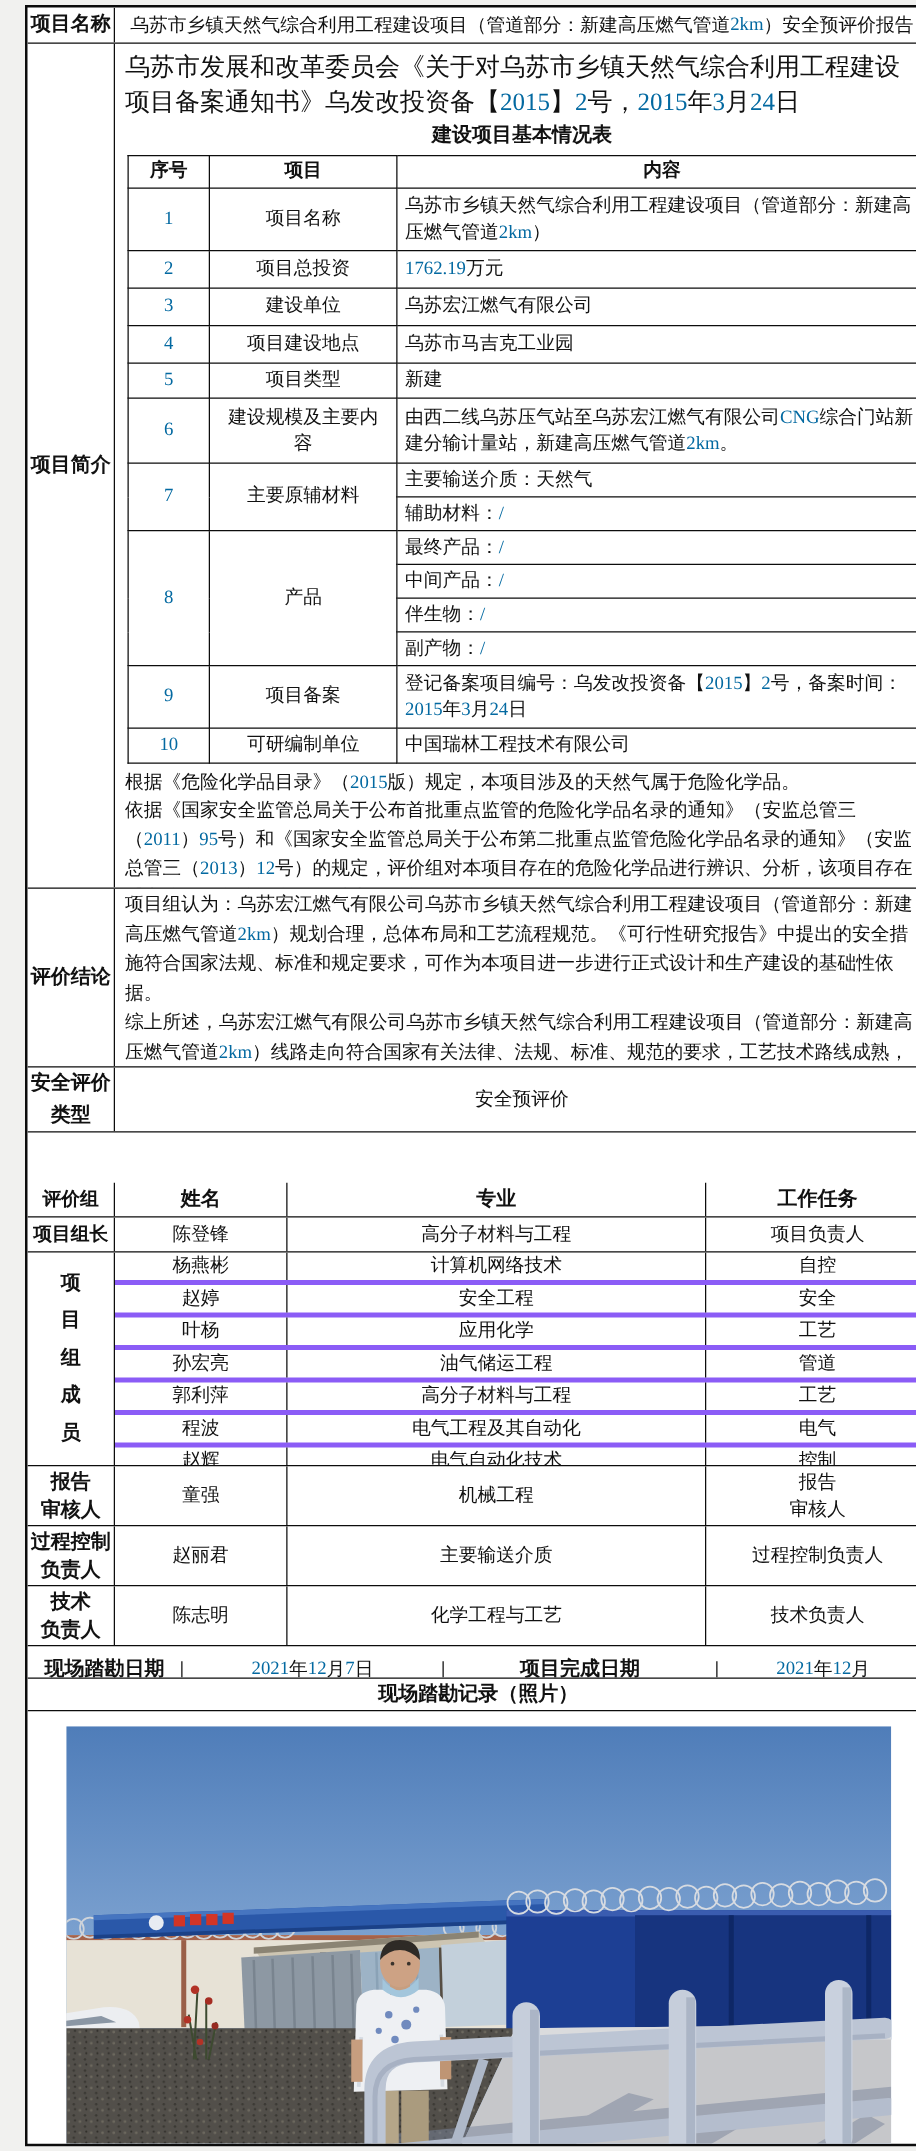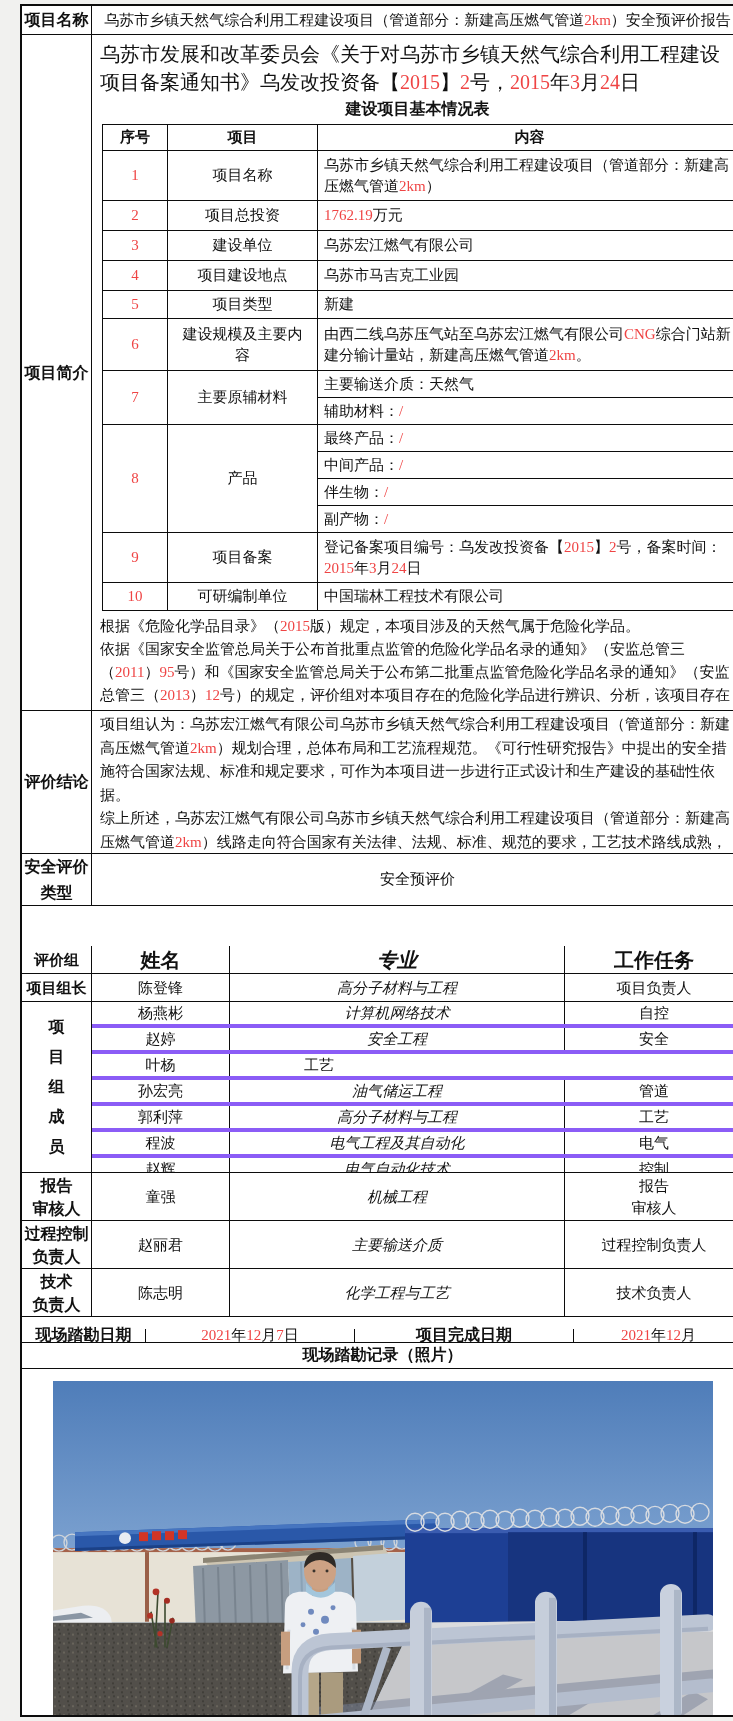--- a/index.html
+++ b/index.html
@@ -9,21 +9,21 @@
        border:2px solid #0c0c0c;box-sizing:border-box;display:flex;flex-direction:column;overflow:hidden;}
   .row{display:flex;border-bottom:1px solid #0c0c0c;box-sizing:border-box;flex:0 0 auto;overflow:hidden;}
   .row:last-child{border-bottom:none;}
   .labcell{width:70px;flex:0 0 70px;border-right:1px solid #0c0c0c;box-sizing:border-box;
            display:flex;flex-direction:column;align-items:center;justify-content:center;
            font-weight:bold;font-size:16px;line-height:26px;text-align:center;}
   .cell{box-sizing:border-box;overflow:hidden;}
   .center{display:flex;align-items:center;justify-content:center;text-align:center;}
   .grow{flex:1 1 auto;}
   .bold{font-weight:bold;}
-  .lat{color:#ef4444;}
+  .lat{color:#0369a1;}
   
   .rowA{height:29px;font-size:15px;}
   
   .rowB{height:676px;}
   .intro-body{flex:1 1 auto;padding:0;}
   .approval{padding:5px 8px 0 8px;font-size:20px;line-height:28px;}
   .tbl-title{text-align:center;font-weight:bold;font-size:16px;line-height:24px;margin-top:1px;}
   table.basic{border-collapse:collapse;margin:3px 0 0 10px;width:640px;table-layout:fixed;
               font-size:15px;}
   table.basic td{border:1px solid #0c0c0c;padding:0 6px;line-height:21px;vertical-align:middle;box-sizing:border-box;}
@@ -33,25 +33,25 @@
   
   .rowC{height:143px;}
   .concl{padding:2px 8px;font-size:15px;line-height:23.5px;}
   .concl p{margin:0;}
   
   .rowD{height:52px;font-size:15px;}
   
   .rowE{height:28px;margin-top:40px;}
   .rowF{height:28px;justify-content:space-between;}
   .namecol{width:138px;flex:0 0 138px;border-right:1px solid #0c0c0c;}
-  .majorcol{flex:1 1 auto;border-right:1px solid #0c0c0c;font-style:italic;}
+  .majorcol{flex:1 1 auto;border-right:1px solid #0c0c0c;}
   .taskcol{width:178px;flex:0 0 178px;}
   .tcell{display:flex;flex-direction:column;align-items:center;justify-content:center;
          font-size:15px;line-height:22px;text-align:center;box-sizing:border-box;}
-  .hdr{font-weight:bold;font-size:20px;}
+  .hdr{font-weight:bold;font-size:16px;}
   .rowG{height:171px;}
   .vlabel{width:18px;font-weight:bold;font-size:16px;line-height:30px;word-break:break-all;text-align:center;}
   .memstack{display:flex;flex-direction:column;flex:1 1 auto;}
   .memrow{display:flex;flex:1 1 auto;border-bottom:4px solid #8b5cf6;box-sizing:border-box;}
   .memrow:last-child{border-bottom:none;}
   .rowH,.rowI,.rowJ{height:48px;}
   
   .rowK{height:26px;}
   .k1{width:124px;flex:0 0 124px;border-right:1px solid #0c0c0c;}
   .k2{width:209px;flex:0 0 209px;border-right:1px solid #0c0c0c;}
@@ -201,20 +201,21 @@
         <div class="majorcol tcell">计算机网络技术</div>
         <div class="taskcol tcell">自控</div>
       </div>
       <div class="memrow">
         <div class="namecol tcell">赵婷</div>
         <div class="majorcol tcell">安全工程</div>
         <div class="taskcol tcell">安全</div>
       </div>
       <div class="memrow">
         <div class="namecol tcell">叶杨</div>
+        <div class="majorcol tcell">应用化学</div>
         <div class="taskcol tcell">工艺</div>
       </div>
       <div class="memrow">
         <div class="namecol tcell">孙宏亮</div>
         <div class="majorcol tcell">油气储运工程</div>
         <div class="taskcol tcell">管道</div>
       </div>
       <div class="memrow">
         <div class="namecol tcell">郭利萍</div>
         <div class="majorcol tcell">高分子材料与工程</div>

